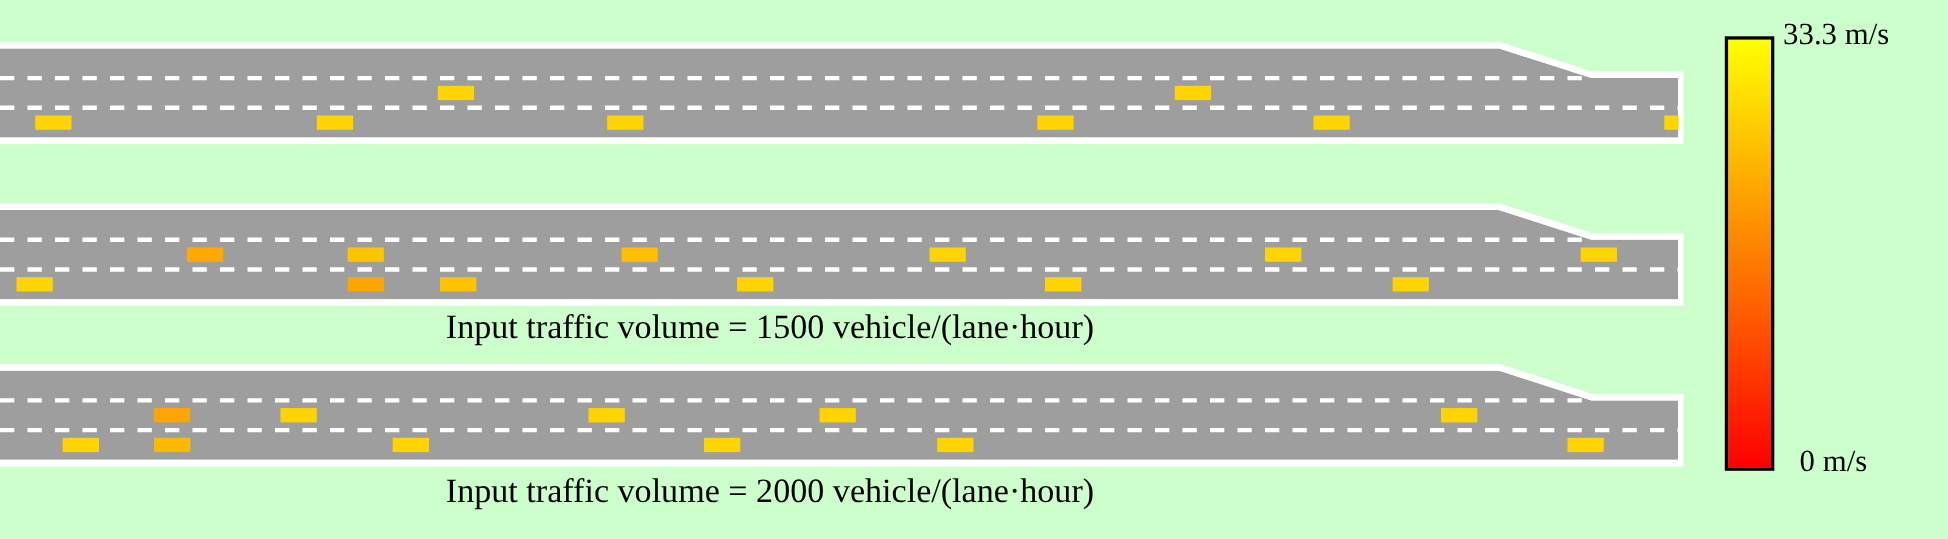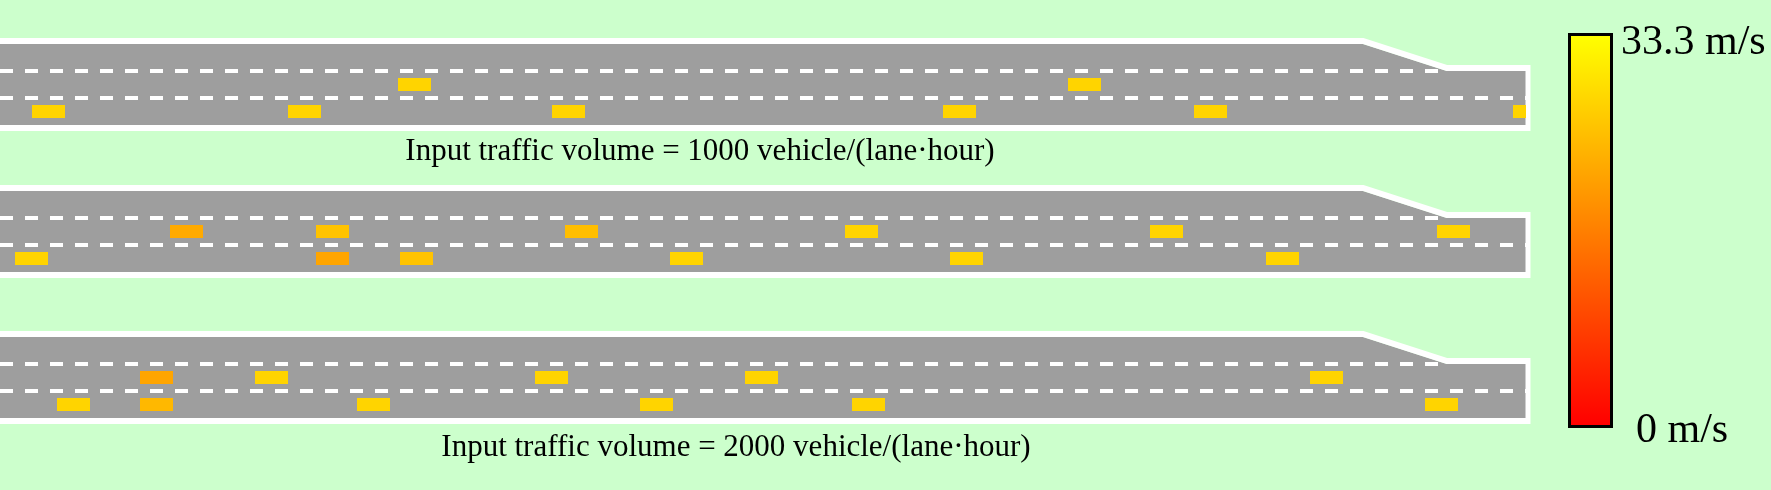--- a/index.html
+++ b/index.html
@@ -25,33 +25,33 @@
     position: absolute;
     left: 0;
     width: 1400px;
     text-align: center;
     font-size: 31px;
     color: #000000;
     white-space: nowrap;
   }
   #cap-0 { top: 132px; }
   #cap-1 { top: 279px; }
-  #cap-2 { top: 428px; padding-left: 36px; }
+  #cap-2 { top: 428px; }
   .colorbar {
     position: absolute;
     left: 1568px;
     top: 33px;
     width: 45px;
     height: 395px;
     box-sizing: border-box;
     border: 3px solid #000000;
   }
   .cb-label {
     position: absolute;
-    font-size: 42px;
+    font-size: 28px;
     color: #000000;
     white-space: nowrap;
   }
   .cb-max { left: 1621px; top: 16px; }
   .cb-min { left: 1636px; top: 404px; text-align: center; }
 </style>
 </head>
 <body>
 
 <div class="canvas" style="background: rgb(204, 255, 204);">
@@ -65,21 +65,20 @@
       <line x1="0" y1="54" x2="1526" y2="54" stroke="#ffffff" stroke-width="4" stroke-dasharray="13 12"></line>
       <rect x="32" y="61" width="33" height="13" fill="#ffd400"></rect>
       <rect x="288" y="61" width="33" height="13" fill="#ffd400"></rect>
       <rect x="398" y="34" width="33" height="13" fill="#ffd400"></rect>
       <rect x="552" y="61" width="33" height="13" fill="#ffd400"></rect>
       <rect x="943" y="61" width="33" height="13" fill="#ffd400"></rect>
       <rect x="1068" y="34" width="33" height="13" fill="#ffd400"></rect>
       <rect x="1194" y="61" width="33" height="13" fill="#ffd400"></rect>
       <rect x="1513" y="61" width="13" height="13" fill="#ffd400"></rect>
     </svg>
-  <div class="caption" id="cap-0">Input traffic volume = 1000 vehicle/(lane·hour)</div>
 
   <svg class="road" id="road-1" viewBox="0 -10 1540 102">
       <polygon points="0,0 1363,0 1447,27 1526,27 1526,81 0,81" fill="#9e9e9e"></polygon>
       <path d="M0,-3 L1363,-3 L1447,24 L1526,24" stroke="#ffffff" stroke-width="6" fill="none"></path>
       <line x1="0" y1="84" x2="1526" y2="84" stroke="#ffffff" stroke-width="6"></line>
       <line x1="1528" y1="21" x2="1528" y2="87" stroke="#ffffff" stroke-width="5"></line>
       <line x1="0" y1="27" x2="1441" y2="27" stroke="#ffffff" stroke-width="4" stroke-dasharray="13 12"></line>
       <line x1="0" y1="54" x2="1526" y2="54" stroke="#ffffff" stroke-width="4" stroke-dasharray="13 12"></line>
       <rect x="15" y="61" width="33" height="13" fill="#ffd400"></rect>
       <rect x="170" y="34" width="33" height="13" fill="#ffaa00"></rect>
@@ -87,20 +86,21 @@
       <rect x="316" y="61" width="33" height="13" fill="#ffa500"></rect>
       <rect x="400" y="61" width="33" height="13" fill="#ffc300"></rect>
       <rect x="565" y="34" width="33" height="13" fill="#ffbe00"></rect>
       <rect x="670" y="61" width="33" height="13" fill="#ffd400"></rect>
       <rect x="845" y="34" width="33" height="13" fill="#ffd400"></rect>
       <rect x="950" y="61" width="33" height="13" fill="#ffd400"></rect>
       <rect x="1150" y="34" width="33" height="13" fill="#ffd400"></rect>
       <rect x="1266" y="61" width="33" height="13" fill="#ffd400"></rect>
       <rect x="1437" y="34" width="33" height="13" fill="#ffd400"></rect>
     </svg>
+  <div class="caption" id="cap-1">Input traffic volume = 1500 vehicle/(lane·hour)</div>
 
   <svg class="road" id="road-2" viewBox="0 -10 1540 102">
       <polygon points="0,0 1363,0 1447,27 1526,27 1526,81 0,81" fill="#9e9e9e"></polygon>
       <path d="M0,-3 L1363,-3 L1447,24 L1526,24" stroke="#ffffff" stroke-width="6" fill="none"></path>
       <line x1="0" y1="84" x2="1526" y2="84" stroke="#ffffff" stroke-width="6"></line>
       <line x1="1528" y1="21" x2="1528" y2="87" stroke="#ffffff" stroke-width="5"></line>
       <line x1="0" y1="27" x2="1441" y2="27" stroke="#ffffff" stroke-width="4" stroke-dasharray="13 12"></line>
       <line x1="0" y1="54" x2="1526" y2="54" stroke="#ffffff" stroke-width="4" stroke-dasharray="13 12"></line>
       <rect x="57" y="61" width="33" height="13" fill="#ffd400"></rect>
       <rect x="140" y="34" width="33" height="13" fill="#ffa500"></rect>

